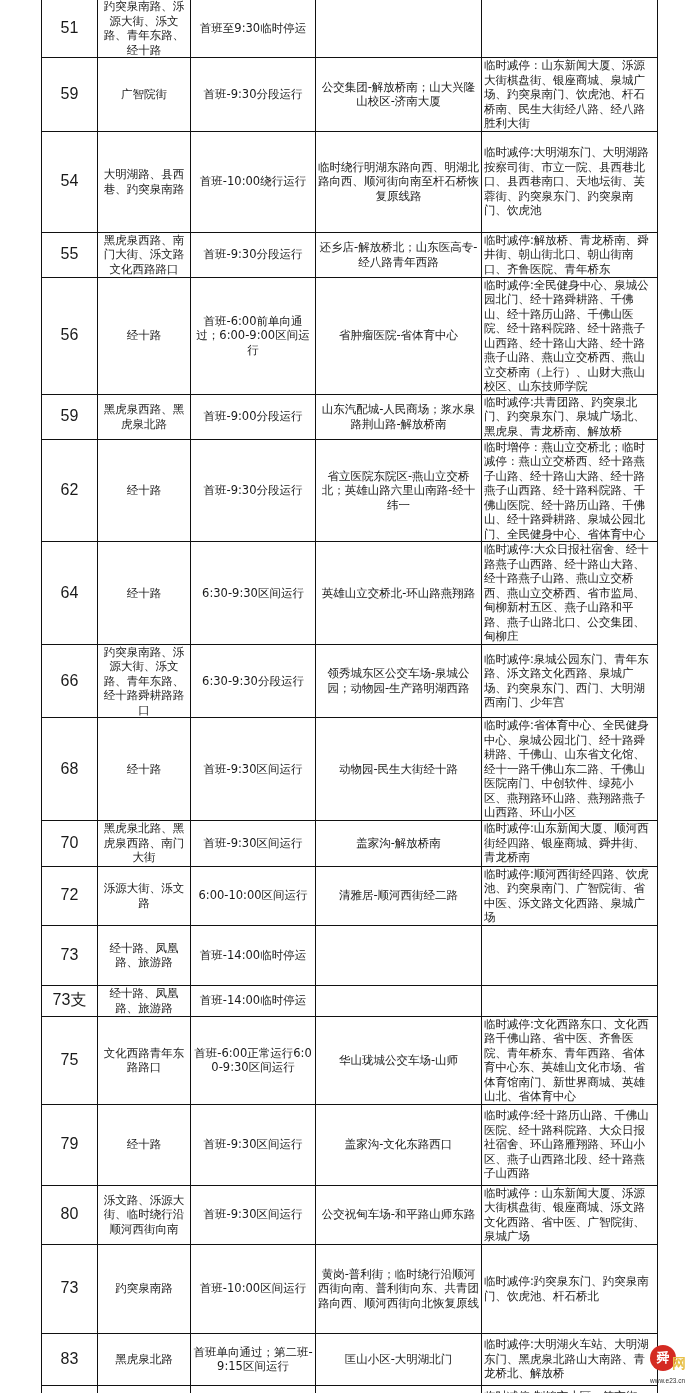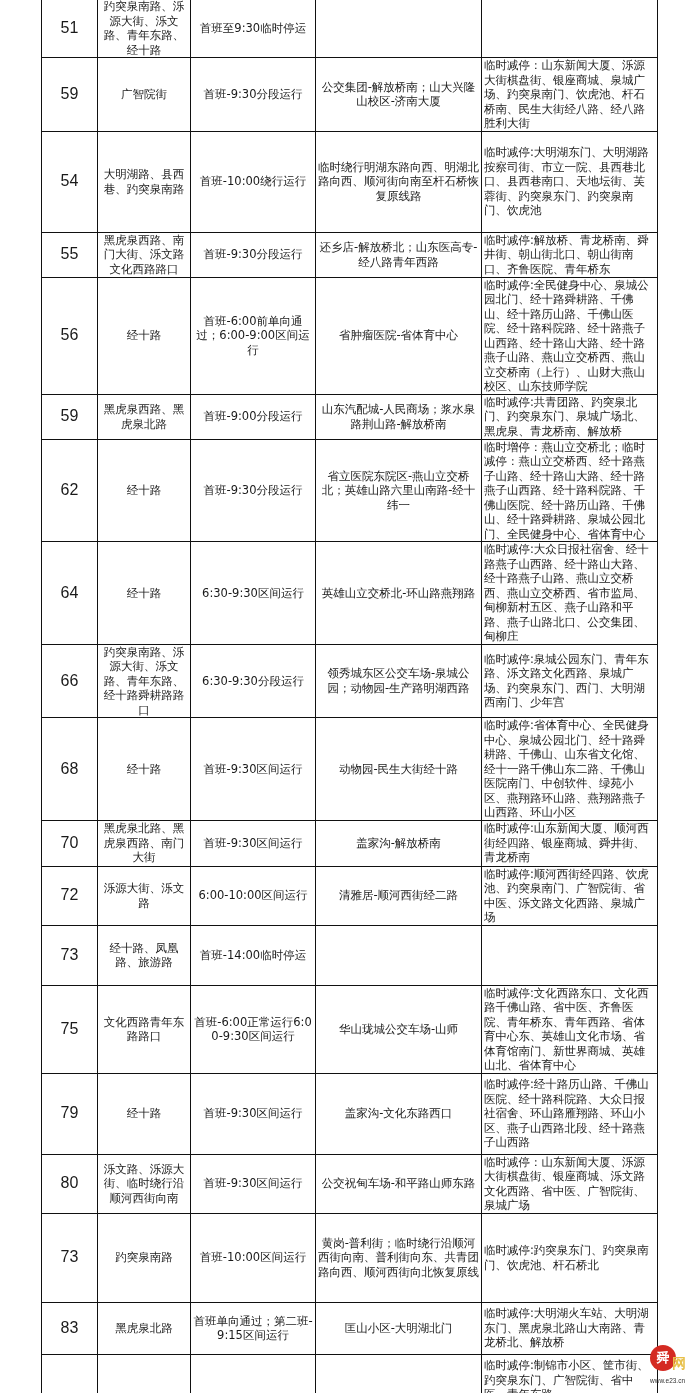--- a/index.html
+++ b/index.html
@@ -171,20 +171,29 @@
         </tr>
         <tr style="height: 60px;">
           <td class="c-num"><span>73</span></td>
           <td class="c-road"><span>经十路、凤凰路、旅游路</span></td>
           <td class="c-time"><span>首班-14:00临时停运</span></td>
           <td class="c-seg"><span></span></td>
           <td class="c-stops">
             <span class="stops-text"></span>
           </td>
         </tr>
+        <tr style="height: 31px;">
+          <td class="c-num"><span>73支</span></td>
+          <td class="c-road"><span>经十路、凤凰路、旅游路</span></td>
+          <td class="c-time"><span>首班-14:00临时停运</span></td>
+          <td class="c-seg"><span></span></td>
+          <td class="c-stops">
+            <span class="stops-text"></span>
+          </td>
+        </tr>
         <tr style="height: 84px;">
           <td class="c-num"><span>75</span></td>
           <td class="c-road"><span>文化西路青年东路路口</span></td>
           <td class="c-time"><span>首班-6:00正常运行6:00-9:30区间运行</span></td>
           <td class="c-seg"><span>华山珑城公交车场-山师</span></td>
           <td class="c-stops">
             <span class="stops-text">临时减停:文化西路东口、文化西路千佛山路、省中医、齐鲁医院、青年桥东、青年西路、省体育中心东、英雄山文化市场、省体育馆南门、新世界商城、英雄山北、省体育中心</span>
           </td>
         </tr>
         <tr style="height: 81px;">

